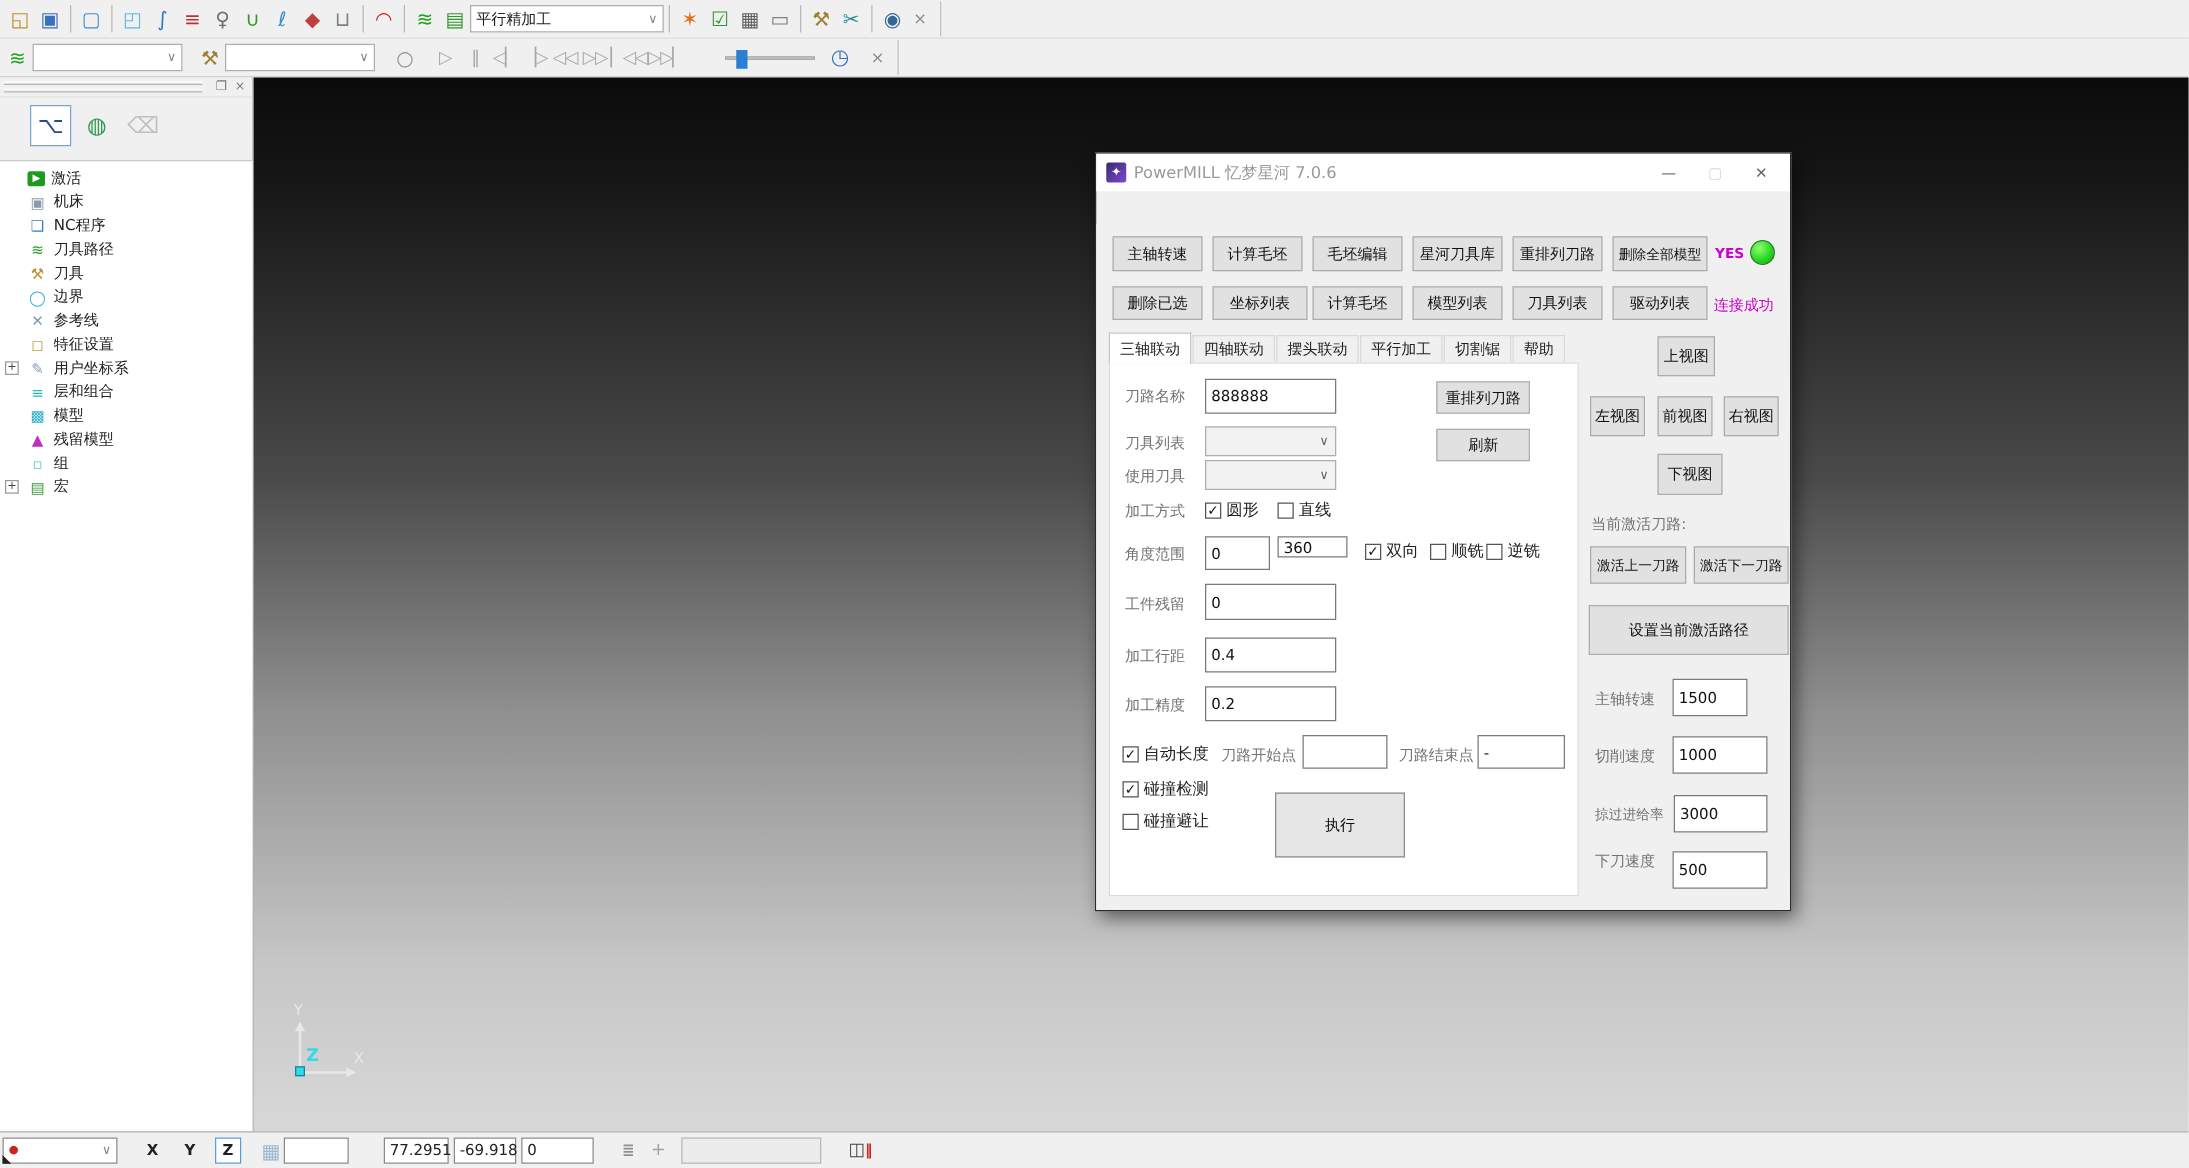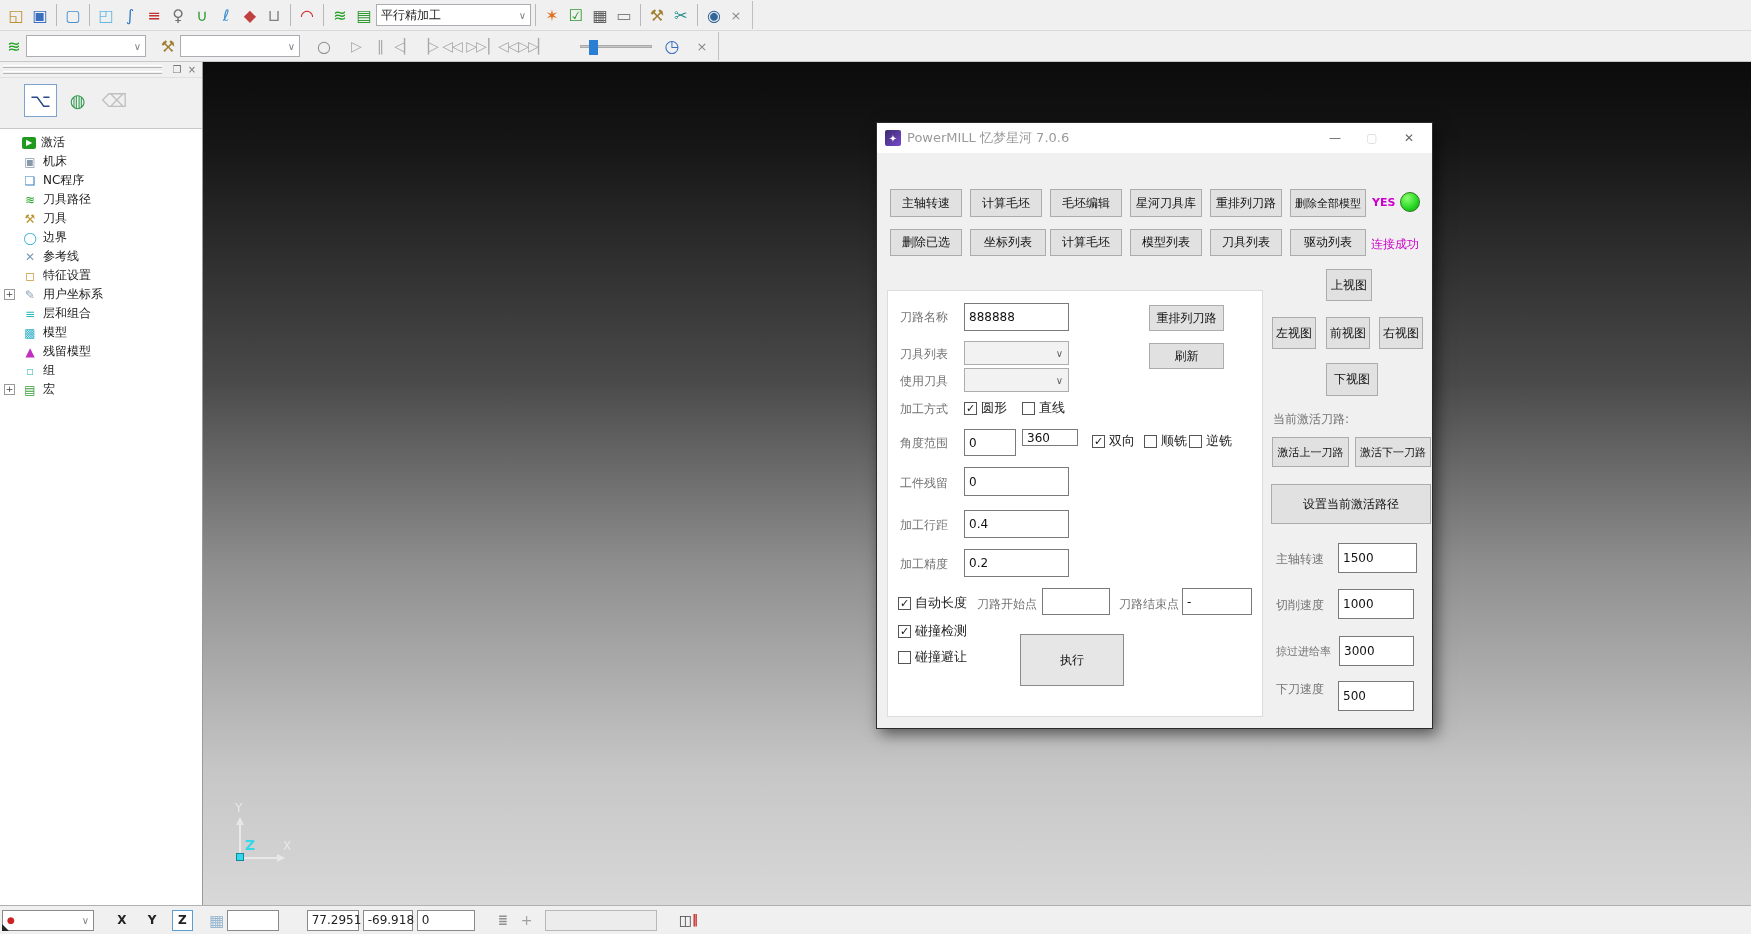--- a/index.html
+++ b/index.html
@@ -286,20 +286,28 @@
     <div id="green-light" style="left:523px;top:13px"></div>
 
     <div class="btn" style="left:13px;top:50px;width:72px;height:27px">删除已选</div>
     <div class="btn" style="left:93px;top:50px;width:76px;height:27px">坐标列表</div>
     <div class="btn" style="left:173px;top:50px;width:72px;height:27px">计算毛坯</div>
     <div class="btn" style="left:253px;top:50px;width:72px;height:27px">模型列表</div>
     <div class="btn" style="left:333px;top:50px;width:72px;height:27px">刀具列表</div>
     <div class="btn" style="left:413px;top:50px;width:76px;height:27px">驱动列表</div>
     <span class="magenta" style="left:494px;top:57px">连接成功</span>
 
+    <div id="dlg-tabs" style="top:92px">
+      <div class="dtab active">三轴联动</div>
+      <div class="dtab">四轴联动</div>
+      <div class="dtab">摆头联动</div>
+      <div class="dtab">平行加工</div>
+      <div class="dtab">切割锯</div>
+      <div class="dtab">帮助</div>
+    </div>
 
     <div id="tab-panel" style="top:111px">
       <span class="flabel" style="left:12px;top:18px">刀路名称</span>
       <input class="tinput" style="left: 76px; top: 12px; width: 105px; height: 28px;" readonly="" value="888888">
       <div class="btn" style="left:261px;top:14px;width:75px;height:26px">重排列刀路</div>
       <div class="btn" style="left:261px;top:52px;width:75px;height:26px">刷新</div>
 
       <span class="flabel" style="left:12px;top:55px">刀具列表</span>
       <div class="fselect" style="left:76px;top:50px;width:105px;height:24px">
         <span class="chev">∨</span>
@@ -366,21 +374,21 @@
     <div class="btn" style="left:395px;top:138px;width:44px;height:32px">左视图</div>
     <div class="btn" style="left:449px;top:138px;width:44px;height:32px">前视图</div>
     <div class="btn" style="left:502px;top:138px;width:44px;height:32px">右视图</div>
     <div class="btn" style="left:449px;top:184px;width:52px;height:33px">下视图</div>
     <span class="flabel" style="left:396px;top:232px">当前激活刀路:</span>
     <div class="btn" style="left:395px;top:258px;width:77px;height:30px;font-size:11px">激活上一刀路</div>
     <div class="btn" style="left:478px;top:258px;width:76px;height:30px;font-size:11px">激活下一刀路</div>
     <div class="btn" style="left:394px;top:305px;width:160px;height:40px">设置当前激活路径</div>
 
     <span class="flabel" style="left:399px;top:372px">主轴转速</span>
-    <input class="tinput" style="left: 461px; top: 364px; width: 79px; height: 30px;" readonly="" value="1500">
+    <input class="tinput" style="left: 461px; top: 364px; width: 60px; height: 30px;" readonly="" value="1500">
     <span class="flabel" style="left:399px;top:418px">切削速度</span>
     <input class="tinput" style="left: 461px; top: 410px; width: 76px; height: 30px;" readonly="" value="1000">
     <span class="flabel" style="left:399px;top:465px;font-size:11px">掠过进给率</span>
     <input class="tinput" style="left: 462px; top: 457px; width: 75px; height: 30px;" readonly="" value="3000">
     <span class="flabel" style="left:399px;top:502px">下刀速度</span>
     <input class="tinput" style="left: 461px; top: 502px; width: 76px; height: 30px;" readonly="" value="500">
   </div>
 </div>
 
 <div id="statusbar">

